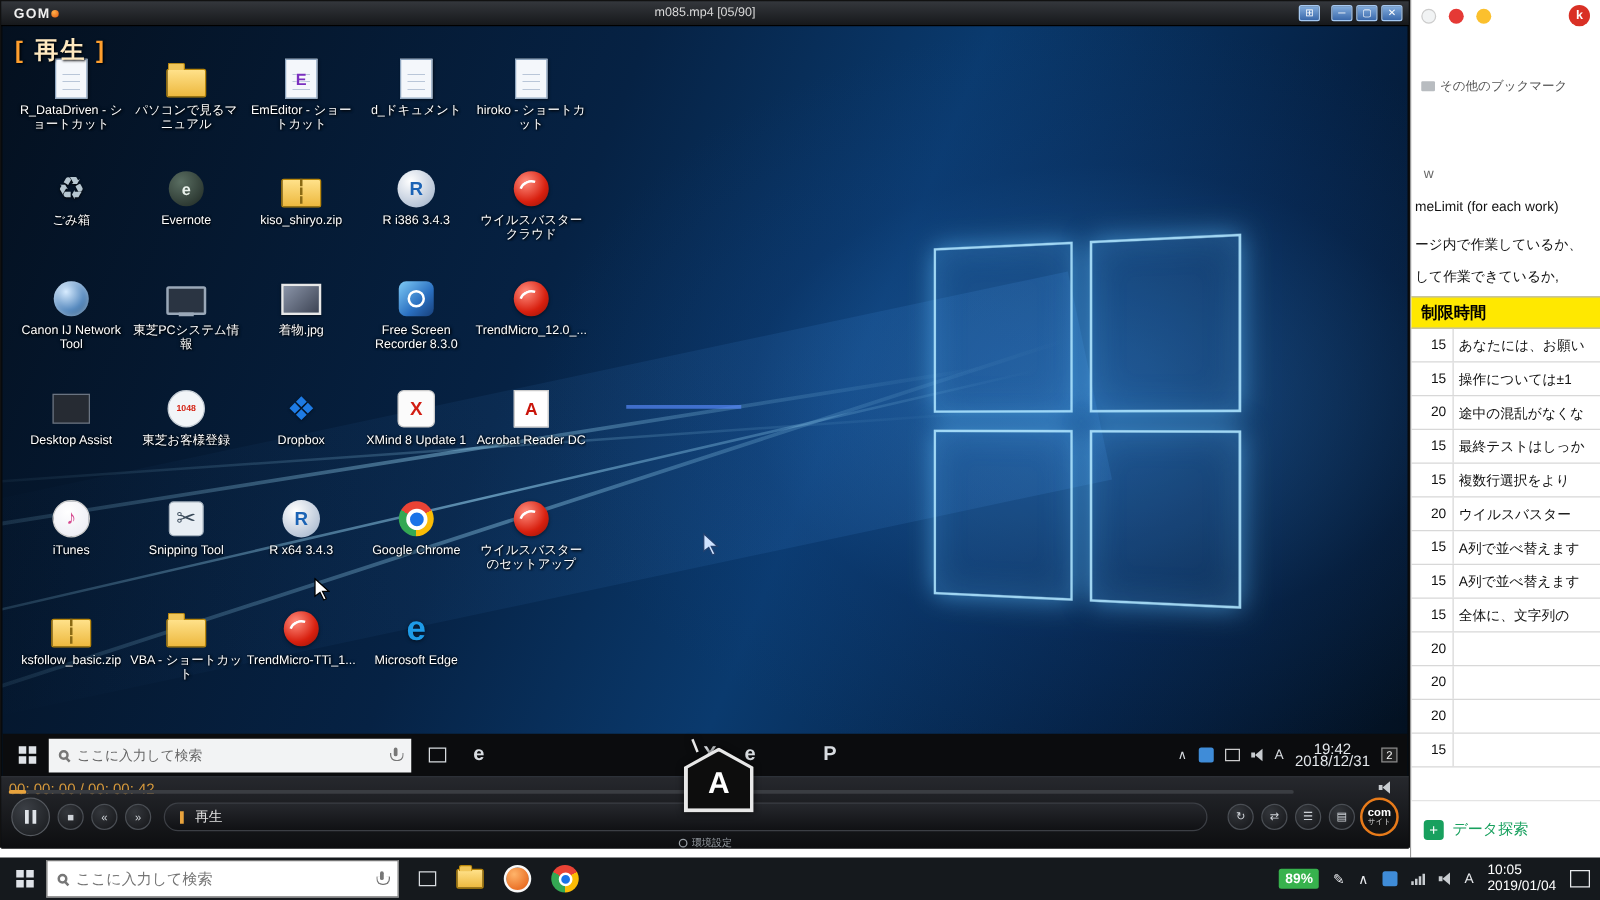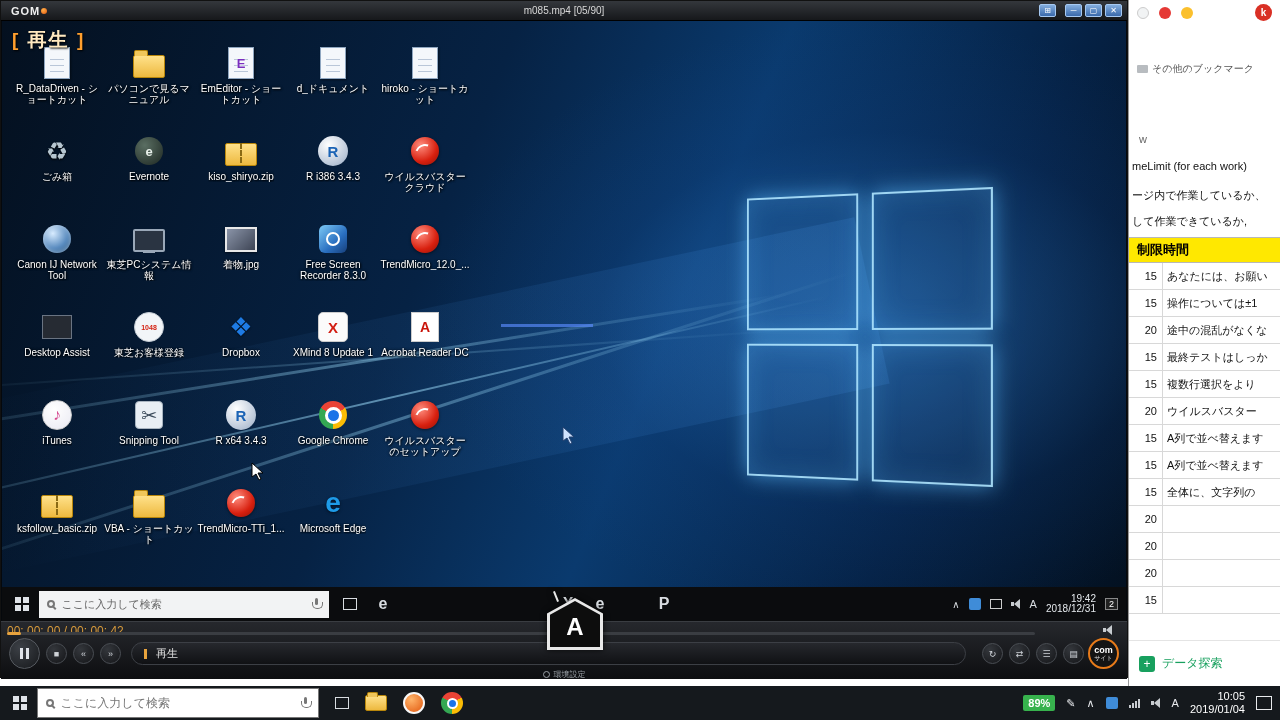--- a/index.html
+++ b/index.html
@@ -98,21 +98,21 @@
   .g1{margin-left:18px}
   .g2{margin-left:72px}
   .vti{position:relative;width:17px;height:17px;display:flex;align-items:center;justify-content:center;font-weight:bold;border-radius:2px}
   .vtray{margin-left:auto;display:flex;align-items:center;gap:9px;margin-right:8px;font-size:10px}
   .caret{font-size:10px;color:#d8dce0}
   .tr-blue{width:12px;height:12px;background:#3f8cd8;border-radius:2px}
   .tr-box{width:12px;height:10px;border:1px solid #ccc}
   .spk{position:relative;width:10px;height:10px}
   .spk::before{content:'';position:absolute;left:0;top:3px;width:3px;height:4px;background:#c8ccd0}
   .spk::after{content:'';position:absolute;left:3px;top:0;border-right:6px solid #c8ccd0;border-top:5px solid transparent;border-bottom:5px solid transparent}
-  .vclock{font-size:10px;line-height:10px;text-align:right;color:#e4e8ec}
+  .vclock{font-size:12px;line-height:10px;text-align:center;color:#e4e8ec}
   .vbadge{font-size:9px;color:#fff;border:1px solid #888;padding:0 3px;background:#222}
 
   
   .ahouse{position:absolute;left:546px;top:597px;width:56px;height:52px;z-index:7;filter:drop-shadow(0 0 3px rgba(0,0,0,.8))}
   .ah-out{position:absolute;inset:0;background:#e8e8e8;clip-path:polygon(50% 0%,100% 30%,100% 100%,0% 100%,0% 30%)}
   .ah-in{position:absolute;inset:3px;background:#0d0d0d;clip-path:polygon(50% 0%,100% 30%,100% 100%,0% 100%,0% 30%);display:flex;align-items:flex-end;justify-content:center}
   .ah-in span{color:#fff;font-weight:bold;font-size:24px;line-height:40px}
   .antenna{position:absolute;left:8px;top:-7px;width:2px;height:11px;background:#e8e8e8;transform:rotate(-22deg)}
 
   
@@ -167,21 +167,21 @@
   .tfolder::before{content:'';position:absolute;left:1px;top:-4px;width:9px;height:4px;background:#f0c65a;border:1px solid #b8860b;border-bottom:none;border-radius:2px 2px 0 0}
   .tgom{width:22px;height:22px;border-radius:50%;background:radial-gradient(circle at 35% 30%,#ffb46a,#e2580e);border:2px solid #f8f8f8}
   .tchrome{position:relative;width:22px;height:22px;border-radius:50%;background:conic-gradient(from -60deg,#ea4335 0 120deg,#fbbc05 120deg 240deg,#34a853 240deg 360deg)}
   .tchrome::after{content:'';position:absolute;left:6px;top:6px;width:7px;height:7px;background:#1a73e8;border:2px solid #fff;border-radius:50%}
   .ttray{margin-left:auto;display:flex;align-items:center;gap:11px;margin-right:8px}
   .batt{background:#37b24d;color:#fff;font-size:11px;font-weight:bold;padding:2px 5px;border-radius:2px}
   .tglyph{font-size:11px;color:#e8eaed}
   .net{display:flex;align-items:flex-end;gap:1px}
   .net i{width:2px;background:#c8ccd0;display:block}
   .net .n1{height:3px}.net .n2{height:5px}.net .n3{height:7px}.net .n4{height:9px}
-  .tclock{font-size:11px;line-height:13px;text-align:right}
+  .tclock{font-size:11px;line-height:13px;text-align:left}
   .action{width:16px;height:14px;border:1px solid #e8eaed}
 </style>
 </head>
 <body>
 
 <div class="stage">
 
   <div class="gom">
 
     <div class="titlebar">

